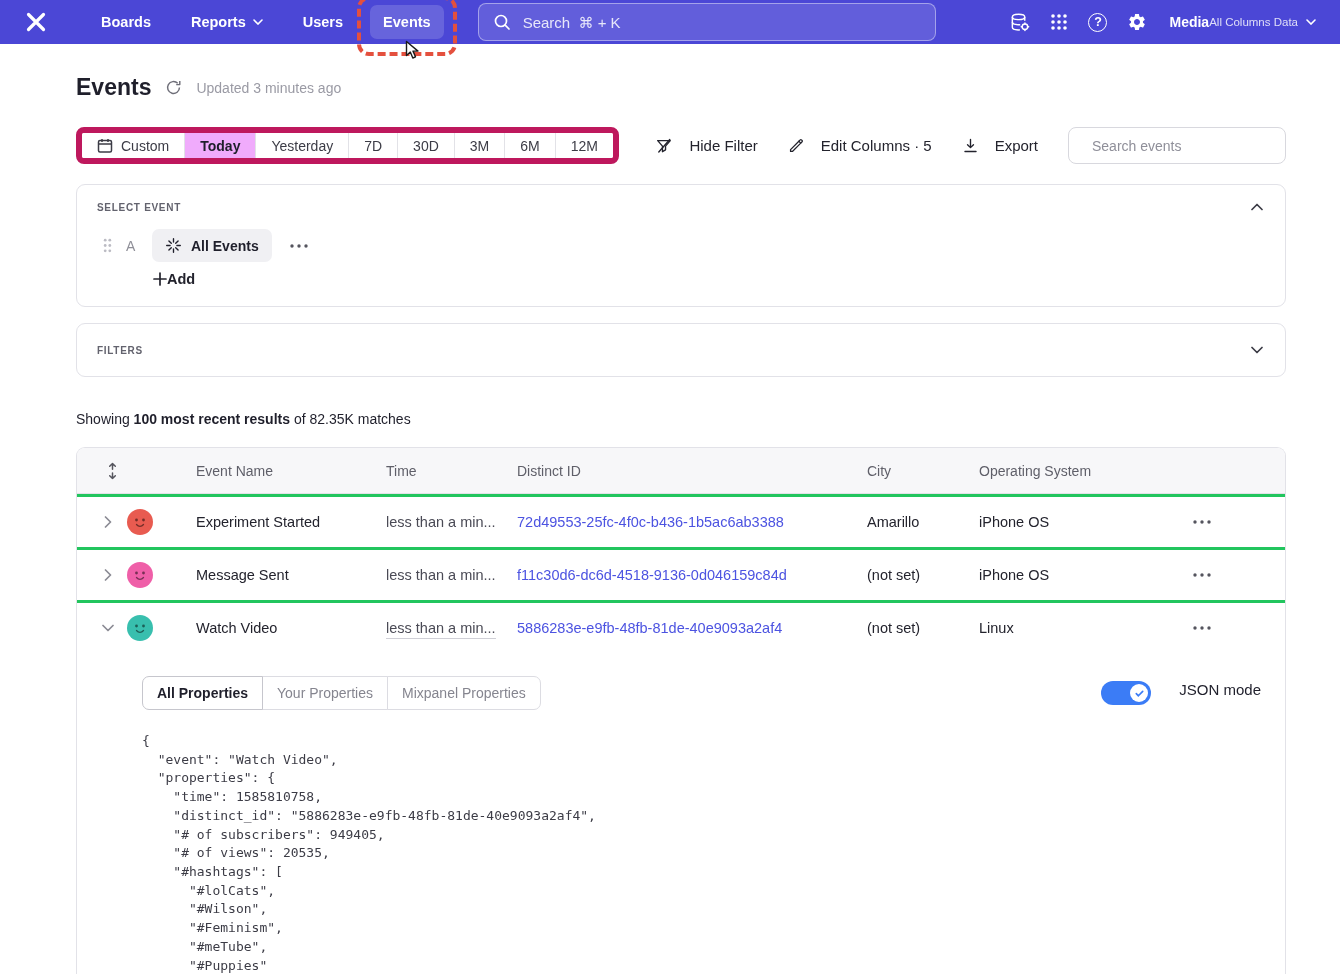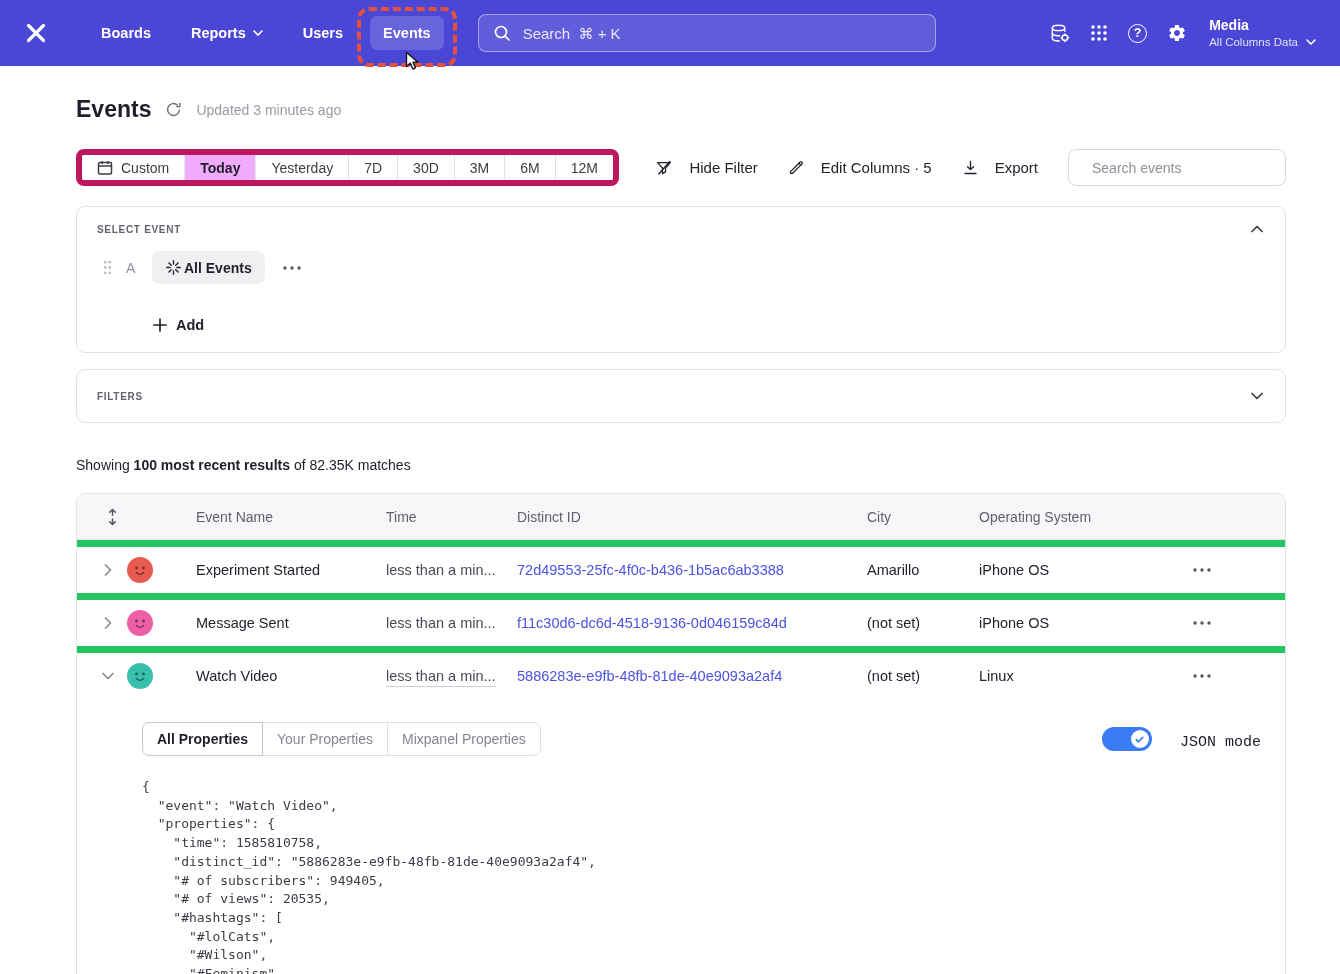--- a/index.html
+++ b/index.html
@@ -4,34 +4,34 @@
 <style>
   * { box-sizing: border-box; }
   body {
     margin: 0; width: 1340px; height: 974px; overflow: hidden;
     font-family: "Liberation Sans", "DejaVu Sans", sans-serif;
     background: #fff; color: #23232d;
   }
   svg { display: block; }
 
   
-  .navbar { height: 66px; background: var(--navbar-bg,#4b47d6); display: flex; align-items: center; padding: 0 24px; position: relative; }
+  .navbar { height: 44px; background: var(--navbar-bg,#4b47d6); display: flex; align-items: center; padding: 0 24px; position: relative; }
   .logo { width: 26px; height: 26px; margin-right: 38px; display: flex; align-items: center; cursor: pointer; }
   .nav-items { display: flex; align-items: center; gap: 14px; }
   .nav-item { color: #fff; font-size: 14.5px; font-weight: 600; padding: 9px 13px; border-radius: 7px; display: flex; gap: 7px; align-items: center; cursor: pointer; text-decoration: none; }
   .nav-item.active { background: rgba(255,255,255,.16); position: relative; }
   .annotation-frame { position: absolute; left: -13px; right: -13px; top: -9px; bottom: -17px; border: 4px dashed var(--annotation,#e4503e); border-radius: 12px; pointer-events: none; }
   .annotation-cursor { position: absolute; left: 50%; bottom: -22px; transform: translateX(-2px); pointer-events: none; }
   .nav-search { margin-left: 34px; width: 458px; height: 38px; background: rgba(255,255,255,.13); border: 1px solid rgba(255,255,255,.42); border-radius: 8px; display: flex; align-items: center; padding: 0 14px; gap: 10px; color: #fff; }
   .nav-search input { flex: 1; background: none; border: none; outline: none; color: #fff; font-size: 15px; font-family: inherit; }
   .nav-search input::placeholder { color: rgba(255,255,255,.85); }
   .nav-right { margin-left: auto; display: flex; align-items: center; gap: 20px; color: #fff; }
   .icon-btn { display: flex; cursor: pointer; color: #fff; background: none; border: none; padding: 0; }
   .help-circle { width: 19px; height: 19px; border: 1.6px solid #fff; border-radius: 50%; font-size: 12.5px; font-weight: 700; display: flex; align-items: center; justify-content: center; }
-  .project { display: flex; flex-direction: column; line-height: 1.3; margin-left: 2px; cursor: pointer; }
+  .project { display: flex; flex-direction: row; line-height: 1.3; margin-left: 2px; cursor: pointer; }
   .project-name { font-size: 14px; font-weight: 700; }
   .project-sub { font-size: 11.5px; color: rgba(255,255,255,.82); display: flex; align-items: center; gap: 8px; }
 
   
   main { width: 1210px; margin-left: 76px; }
   .page-header { display: flex; align-items: center; gap: 14px; margin-top: 30px; }
   h1 { font-size: 23px; margin: 0; font-weight: 700; color: #1f1f2b; }
   .refresh-btn { color: #6e6e78; display: flex; cursor: pointer; background: none; border: none; padding: 0; }
   .updated { color: #9a9aa4; font-size: 14px; }
 
@@ -47,52 +47,52 @@
   .search-events input::placeholder { color: #8f8f99; }
 
   .card { border: 1px solid #e2e2e8; border-radius: 9px; margin-top: 20px; background: #fff; }
   .select-card { padding: 16px 20px 18px; }
   .card-head { display: flex; align-items: center; justify-content: space-between; }
   .card-title { font-size: 10px; font-weight: 700; letter-spacing: .07em; color: #63636e; }
   .chev-btn { background: none; border: none; color: #3c3c46; cursor: pointer; display: flex; padding: 2px; }
   .event-row { display: flex; align-items: center; margin-top: 16px; gap: 14px; }
   .drag { color: #bcbcc4; display: flex; cursor: grab; margin-left: 6px; }
   .row-letter { color: #8f8f98; font-size: 14px; width: 12px; }
-  .event-chip { display: flex; align-items: center; gap: 2px; background: #f0f0f3; border-radius: 7px; padding: 8px 13px; font-size: 14px; font-weight: 700; color: #1f1f2b; cursor: pointer; }
+  .event-chip { display: flex; align-items: center; gap: 9px; background: #f0f0f3; border-radius: 7px; padding: 8px 13px; font-size: 14px; font-weight: 700; color: #1f1f2b; cursor: pointer; }
   .ellipsis-btn { background: none; border: none; color: #55555e; cursor: pointer; display: flex; padding: 4px; }
-  .add-btn { display: flex; align-items: center; gap: 9px; margin: 32px 0 0 50px; background: none; border: none; font-size: 14.5px; font-weight: 600; color: #23232d; cursor: pointer; font-family: inherit; }
+  .add-btn { display: flex; align-items: center; margin: 8px 0 0 50px; background: none; border: none; font-size: 14.5px; font-weight: 600; color: #23232d; cursor: pointer; font-family: inherit; }
   .filters-card { padding: 20px 20px; display: flex; align-items: center; justify-content: space-between; margin-top: 16px; }
 
   .results { margin: 34px 0 0; font-size: 14px; color: #1f1f2b; }
   .results b { font-weight: 700; }
 
   
   .table-card { margin-top: 20px; border-bottom: none; border-radius: 9px 9px 0 0; overflow: hidden; }
   .thead, .trow { display: grid; grid-template-columns: 50px 50px 209px 131px 350px 112px 200px 1fr; align-items: center; }
   .thead { background: #f7f7f9; height: 46px; border-bottom: 1px solid #e2e2e8; color: #5f5f69; font-size: 14px; }
-  .trow { height: 53px; border-top: 7px solid #22c55e; font-size: 14.5px; }
+  .trow { height: 53px; border-top: 3px solid #22c55e; font-size: 14.5px; }
   .trow:first-of-type { border-top: none; }
   .unfold-btn { grid-column: 1 / 3; justify-self: start; margin-left: 26px; color: #55555e; background: none; border: none; cursor: pointer; display: flex; padding: 2px; }
   .expander { justify-self: center; margin-left: 12px; color: #8b8b94; background: none; border: none; cursor: pointer; display: flex; padding: 4px; }
   .avatar { width: 26px; height: 26px; border-radius: 50%; display: flex; align-items: center; justify-content: center; }
   .cell-name, .th-name { padding-left: 19px; }
   .cell-link { color: var(--link,#4c53e1); cursor: pointer; }
   .cell-time { color: #4a4a55; }
   .trow.expanded .cell-time span { border-bottom: 1px solid #cfcfd6; padding-bottom: 2px; }
   .row-menu { justify-self: start; margin-left: 10px; }
 
   
   .detail { padding: 23px 24px 40px 65px; }
   .tabs-row { display: flex; align-items: center; }
   .tabs { display: flex; }
   .tab { padding: 8px 14px; border: 1px solid #dcdce2; background: #fff; font-size: 14px; color: #85858f; margin-left: -1px; cursor: pointer; font-family: inherit; }
   .tab:first-child { border-radius: 7px 0 0 7px; margin-left: 0; }
   .tab:last-child { border-radius: 0 7px 7px 0; }
   .tab.active { color: #1f1f2b; font-weight: 700; border-color: #c6c6cd; position: relative; z-index: 1; }
-  .json-toggle-wrap { margin-left: auto; display: flex; align-items: flex-end; gap: 28px; font-family: Liberation Mono, monospace; }
+  .json-toggle-wrap { margin-left: auto; display: flex; align-items: flex-start; gap: 28px; }
   .toggle { width: 50px; height: 24px; border-radius: 13px; background: var(--toggle-on,#3b7cf6); position: relative; cursor: pointer; display: inline-block; border: none; }
   .knob { position: absolute; right: 3px; top: 3px; width: 18px; height: 18px; background: #fff; border-radius: 50%; display: flex; align-items: center; justify-content: center; }
   .toggle-label { font-size: 15px; color: #1f1f2b; }
   .json-pre { margin: 22px 0 0; font-family: "DejaVu Sans Mono", "Liberation Mono", monospace; font-size: 13px; line-height: 1.44; color: #3c3c46; white-space: pre; }
 </style>
 </head>
 <body>
 
 <nav class="navbar">
   <span class="logo">

